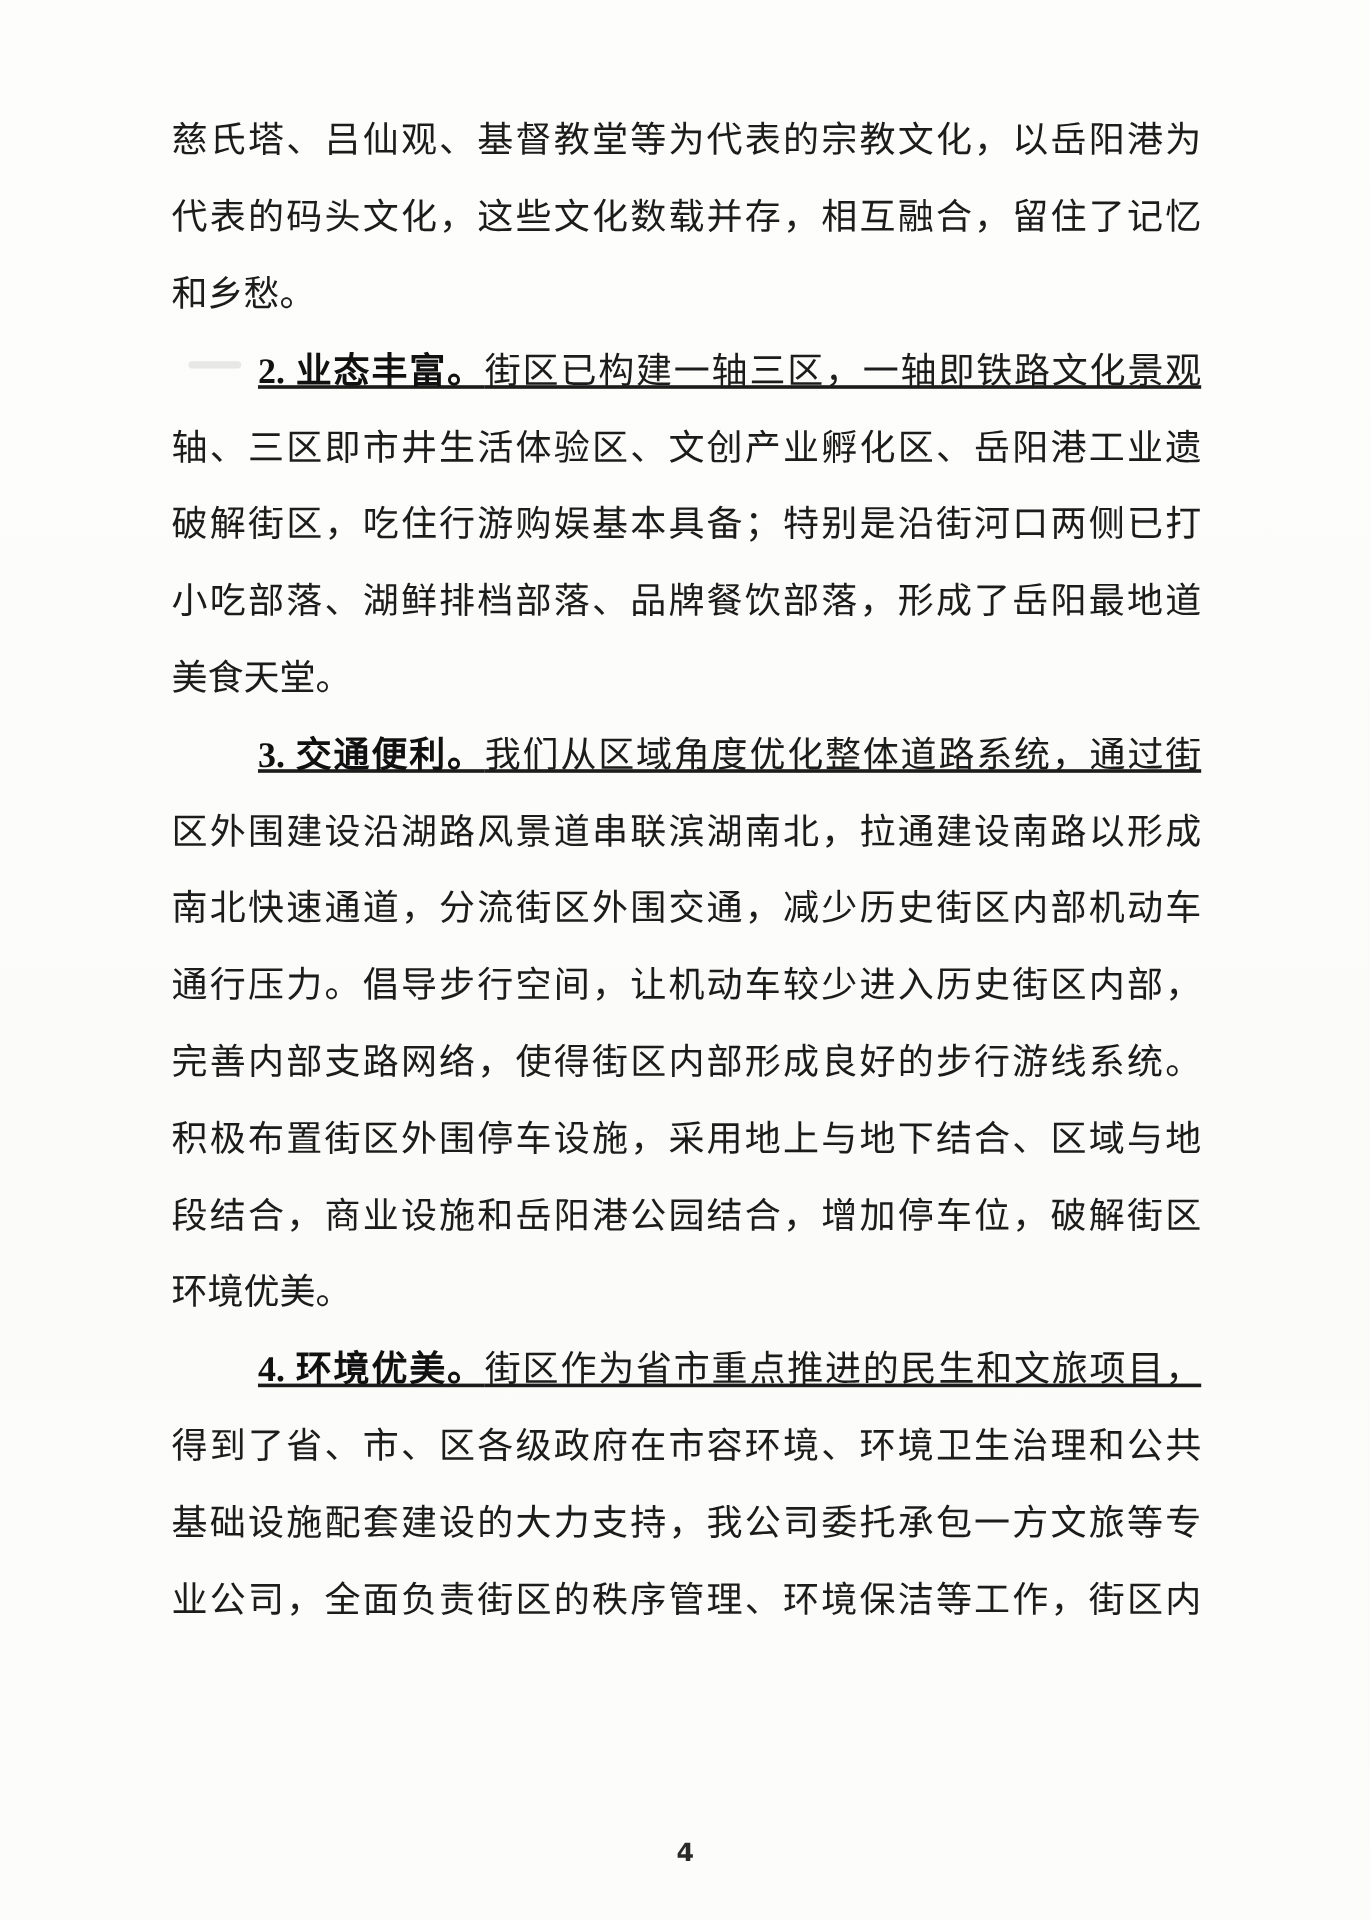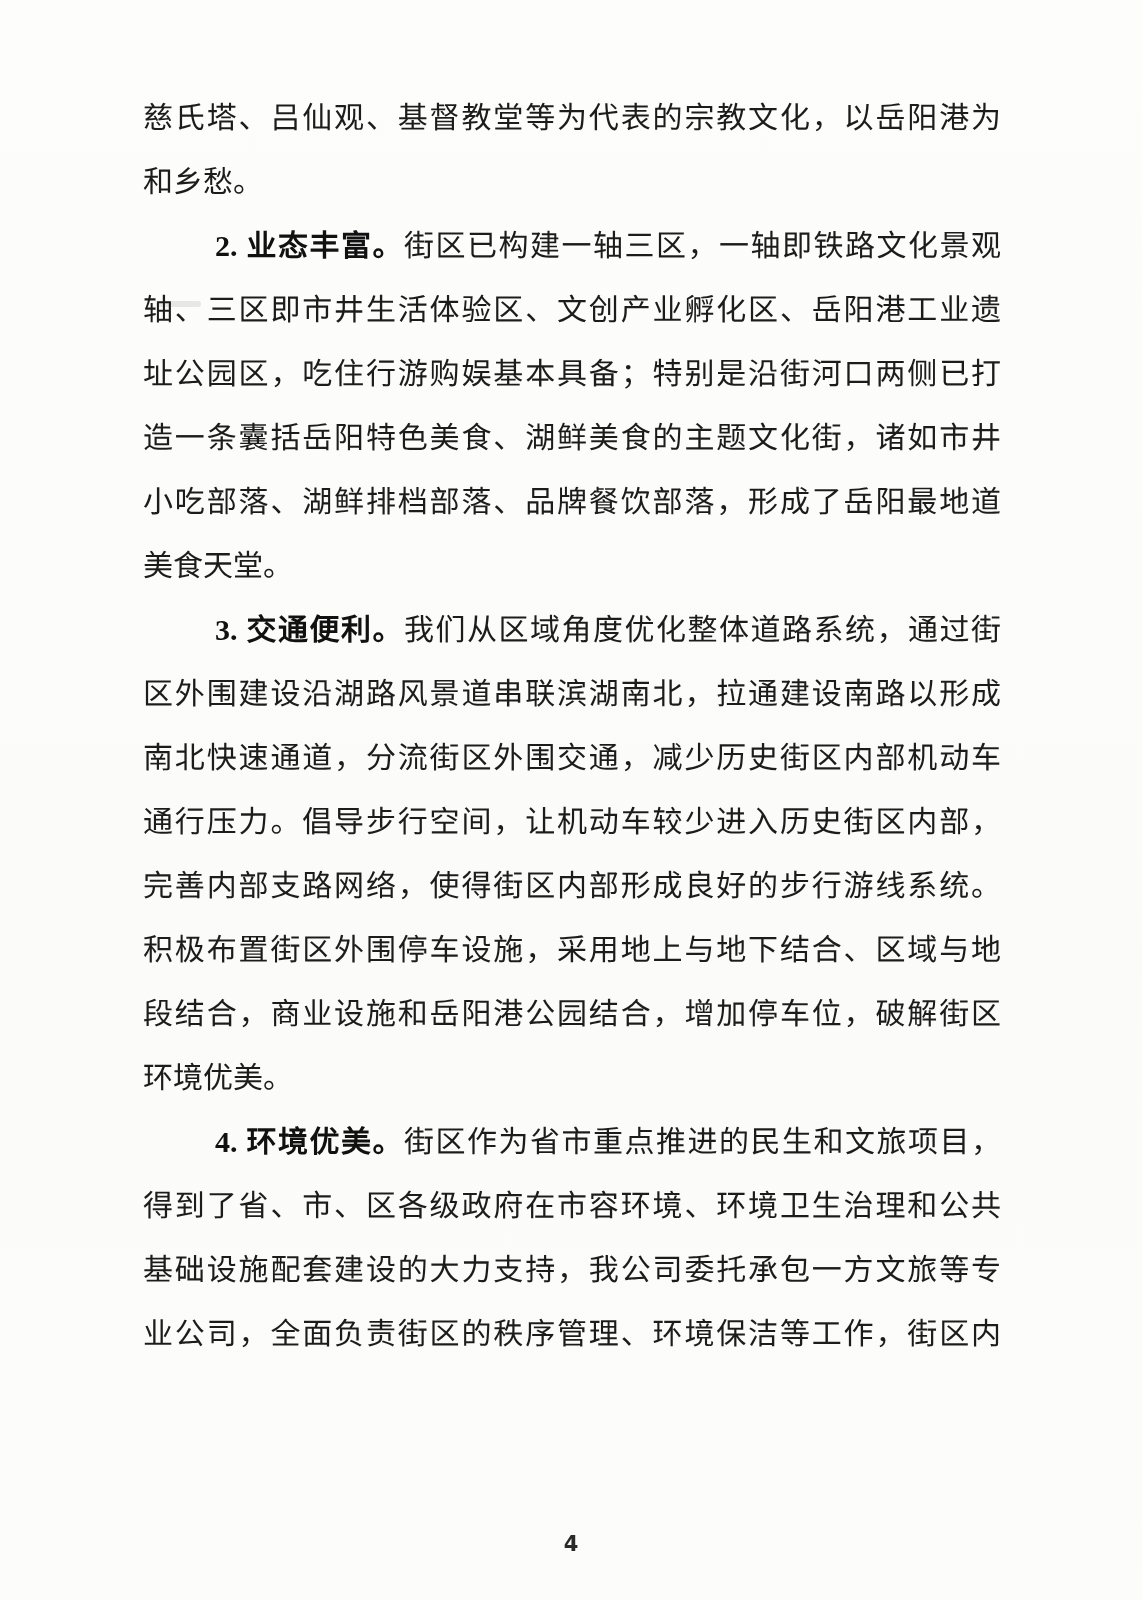--- a/index.html
+++ b/index.html
@@ -32,20 +32,21 @@
     text-align-last: justify;
     box-sizing: border-box;
     white-space: nowrap;
     color: #1c1c1c;
   }
   .line.end {
     text-align-last: left;
   }
   .line.indent {
     padding-left: 72px;
+    text-decoration: underline;
   }
   .hd {
     font-weight: 700;
     color: #111111;
   }
   .pagenum {
     position: absolute;
     top: 1532px;
     left: 0;
     width: 100%;
@@ -69,26 +70,26 @@
 </head>
 <body>
 
 <div class="page">
 
   <div class="artifact"></div>
 
   <div class="textblock">
 
     <div class="line"><span>慈氏塔、吕仙观、基督教堂等为代表的宗教文化，以岳阳港为</span></div>
+    <div class="line"><span>代表的码头文化，这些文化数载并存，相互融合，留住了记忆</span></div>
     <div class="line end"><span>和乡愁。</span></div>
 
     <div class="line indent"><span class="hd">2. 业态丰富。</span><span>街区已构建一轴三区，一轴即铁路文化景观</span></div>
     <div class="line"><span>轴、三区即市井生活体验区、文创产业孵化区、岳阳港工业遗</span></div>
-    <div class="line"><span>址公园区，吃住行游购娱基本具备；特别是沿街河口两侧已打</span></div>
-    <div class="line"><span>造一条囊括岳阳特色美食、湖鲜美食的主题文化街，诸如市井</span></div>
+    <div class="line"><span>破解街区，吃住行游购娱基本具备；特别是沿街河口两侧已打</span></div>
     <div class="line"><span>小吃部落、湖鲜排档部落、品牌餐饮部落，形成了岳阳最地道</span></div>
     <div class="line end"><span>美食天堂。</span></div>
 
     <div class="line indent"><span class="hd">3. 交通便利。</span><span>我们从区域角度优化整体道路系统，通过街</span></div>
     <div class="line"><span>区外围建设沿湖路风景道串联滨湖南北，拉通建设南路以形成</span></div>
     <div class="line"><span>南北快速通道，分流街区外围交通，减少历史街区内部机动车</span></div>
     <div class="line"><span>通行压力。倡导步行空间，让机动车较少进入历史街区内部，</span></div>
     <div class="line"><span>完善内部支路网络，使得街区内部形成良好的步行游线系统。</span></div>
     <div class="line"><span>积极布置街区外围停车设施，采用地上与地下结合、区域与地</span></div>
     <div class="line"><span>段结合，商业设施和岳阳港公园结合，增加停车位，破解街区</span></div>

